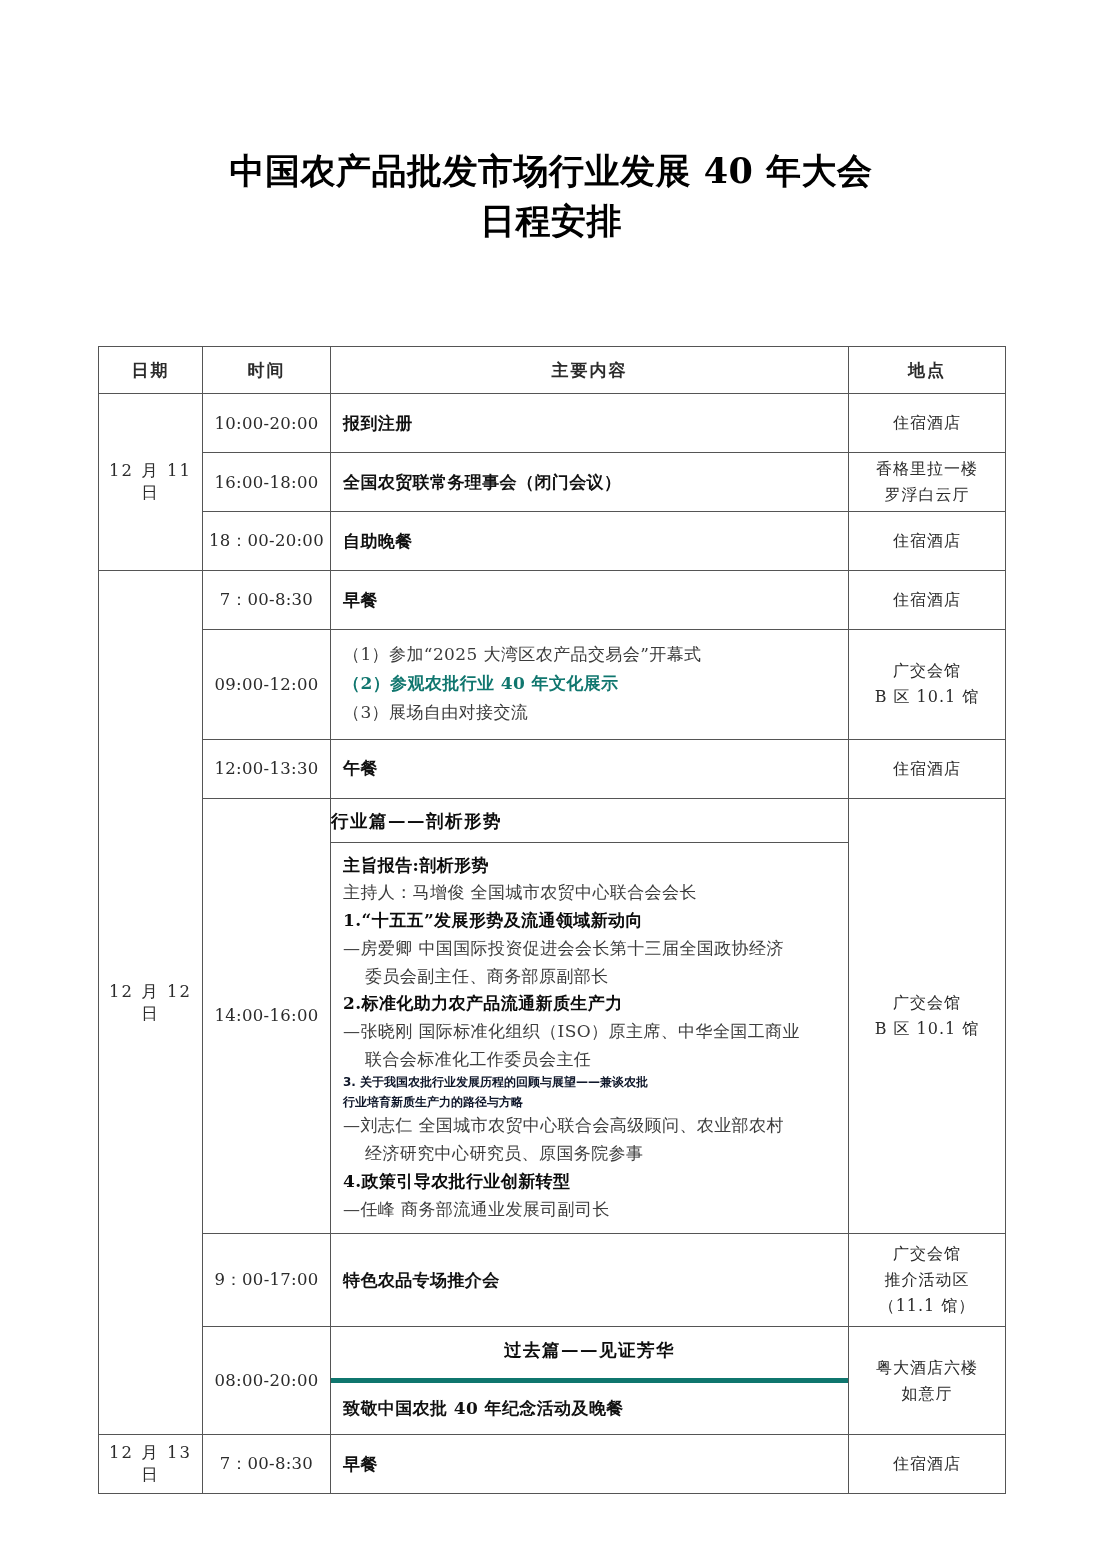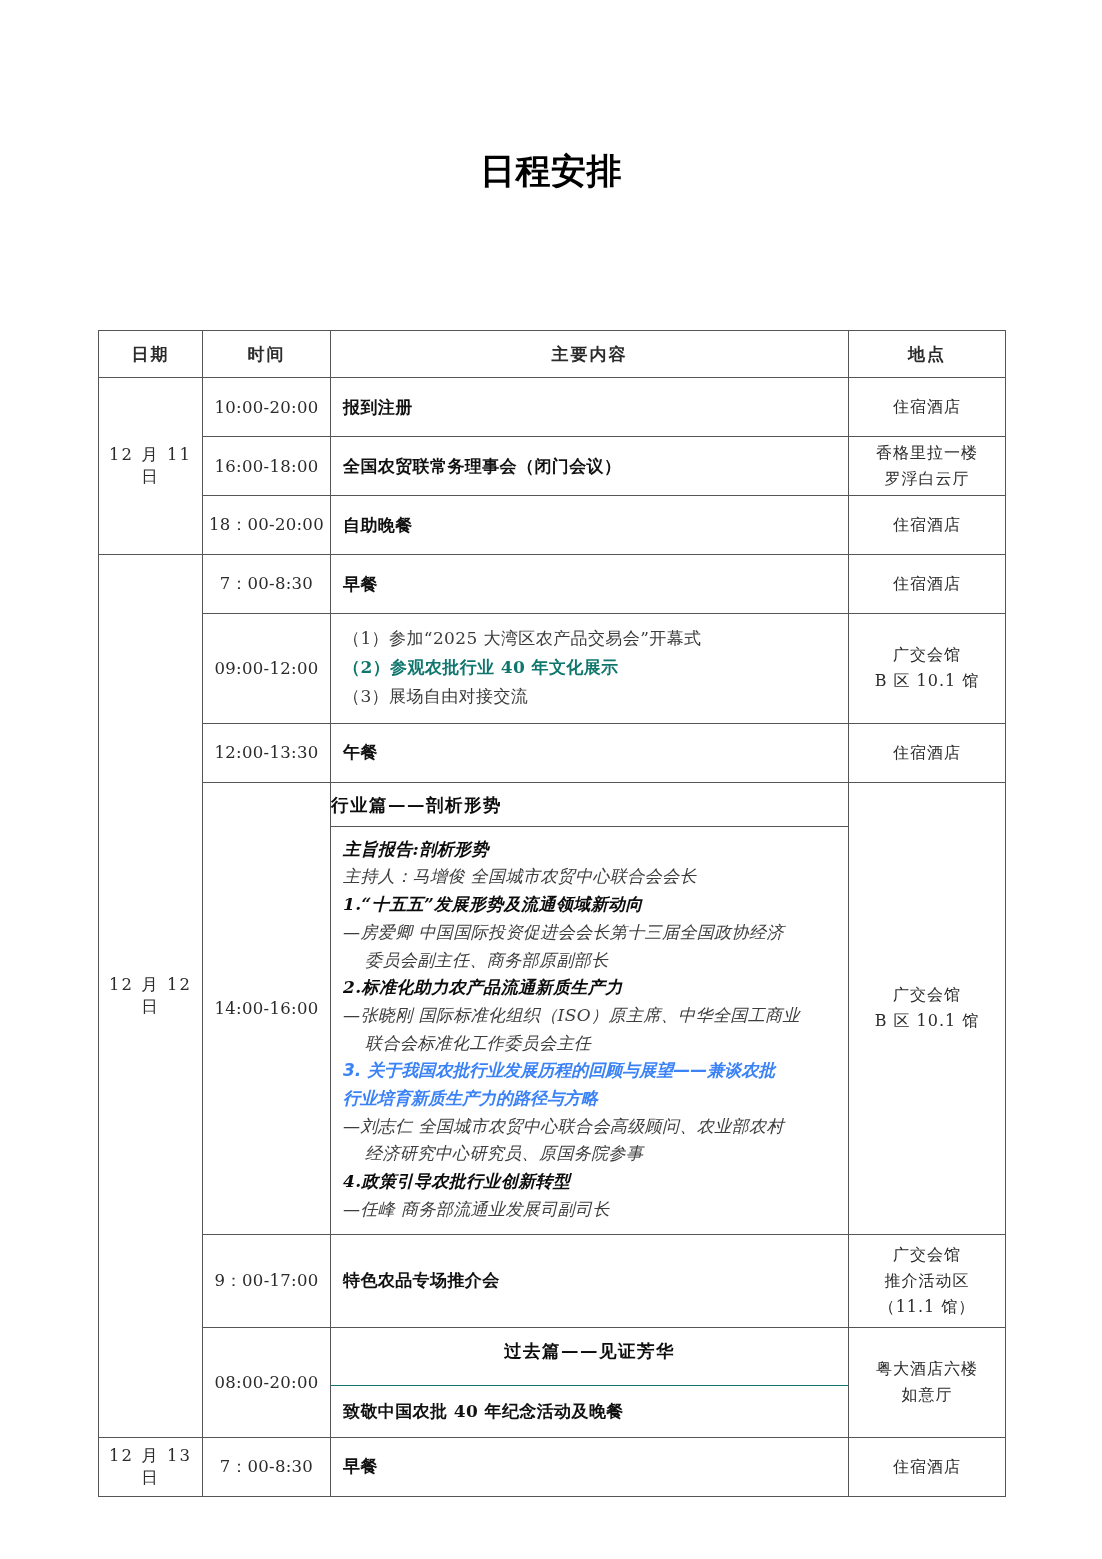--- a/index.html
+++ b/index.html
@@ -34,21 +34,21 @@
     line-height: 1.42;
     letter-spacing: 0.5px;
     color: #000000;
   }
   .doc-title .line2 { display: block; }
 
   
   .sched-wrap {
     position: absolute;
     left: 98px;
-    top: 330px;
+    top: 346px;
     width: 907px;
   }
   table.sched {
     width: 907px;
     border-collapse: collapse;
     table-layout: fixed;
     font-size: 16.5px;
   }
   table.sched col.c-date  { width: 104px; }
   table.sched col.c-time  { width: 128px; }
@@ -120,56 +120,56 @@
     font-weight: bold;
     font-size: 17.5px;
     letter-spacing: 1.5px;
     padding: 10px 0 9px 0;
     border-bottom: 1px solid #555555;
     color: #0d0d0d;
   }
   .session-body {
     padding: 9px 11px 10px 12px;
     line-height: 1.63;
-    font-style: italic;
   }
   .session-body .ln { color: #3d3d3d; font-size: 17px; }
   .session-body .ln.b { font-weight: bold; color: #0c0c0c; }
   .session-body .ln.b3 {
     font-weight: bold;
-    color: #3b82f6;
+    color: #0f172a;
     font-family: "DejaVu Sans", "Liberation Sans", sans-serif;
-    font-size: 17px;
+    font-size: 12px;
     letter-spacing: 0;
   }
   .session-body .ln.indent { padding-left: 22px; }
 
   .split-head {
     text-align: center;
     font-weight: bold;
     font-size: 17.5px;
     letter-spacing: 1.5px;
-    padding: 11px 0 22px 0;
-    border-bottom: 1px solid #0f766e;
+    padding: 11px 0 16px 0;
+    border-bottom: 5px solid #0f766e;
     color: #0d0d0d;
   }
   .split-body {
     font-weight: bold;
     font-size: 17px;
     padding: 14px 0 14px 12px;
     color: #111;
     letter-spacing: 0.4px;
   }
 </style>
 </head>
 <body>
 
 <div class="page">
 
   <h1 class="doc-title">
+    <span>中国农产品批发市场行业发展 40 年大会</span>
     <span class="line2">日程安排</span>
   </h1>
 
   <div class="sched-wrap">
     <table class="sched">
       <colgroup>
         <col class="c-date">
           <col class="c-time">
           <col class="c-main">
           <col class="c-place">

